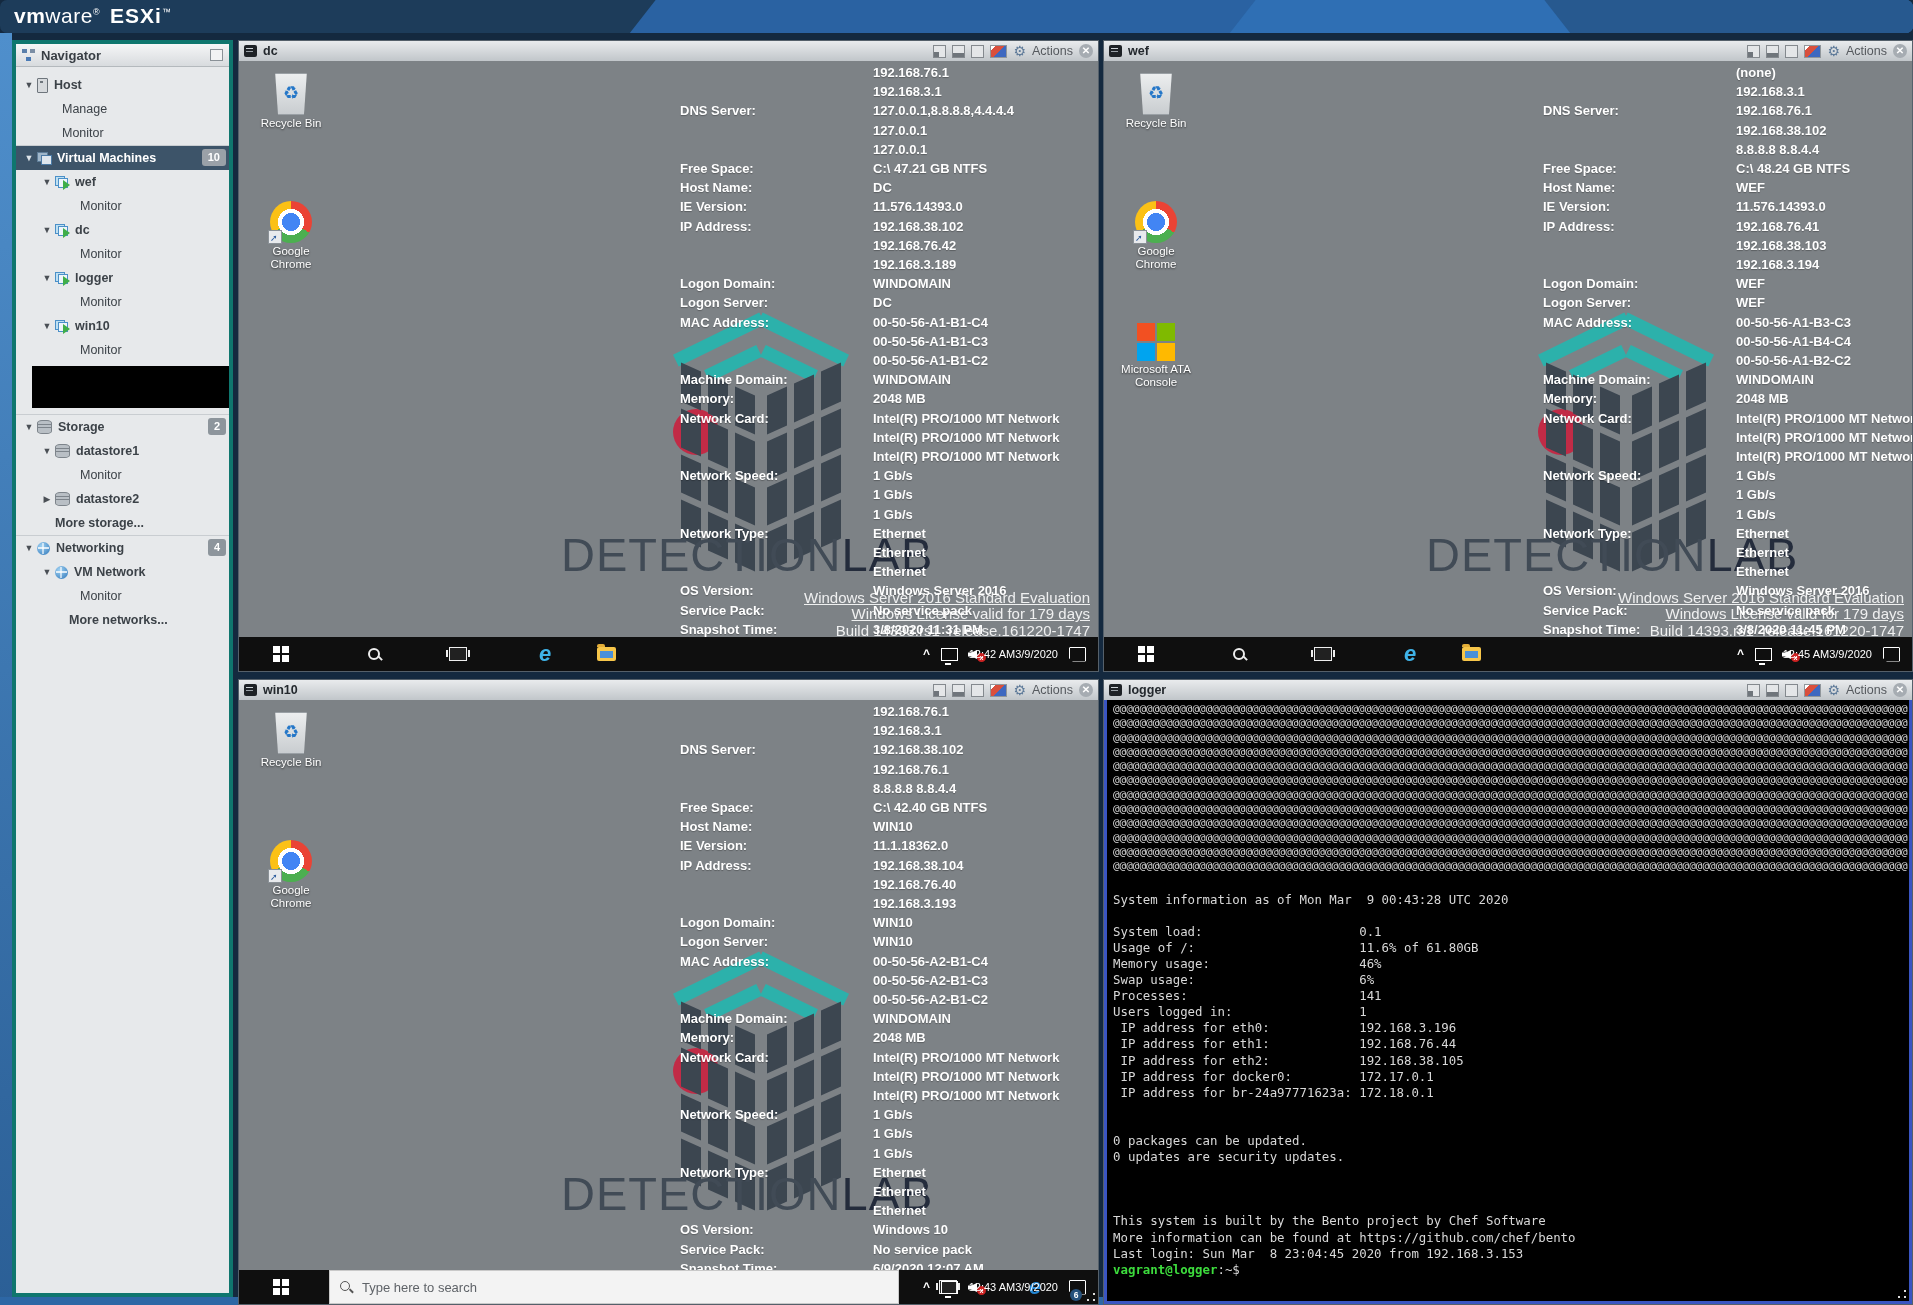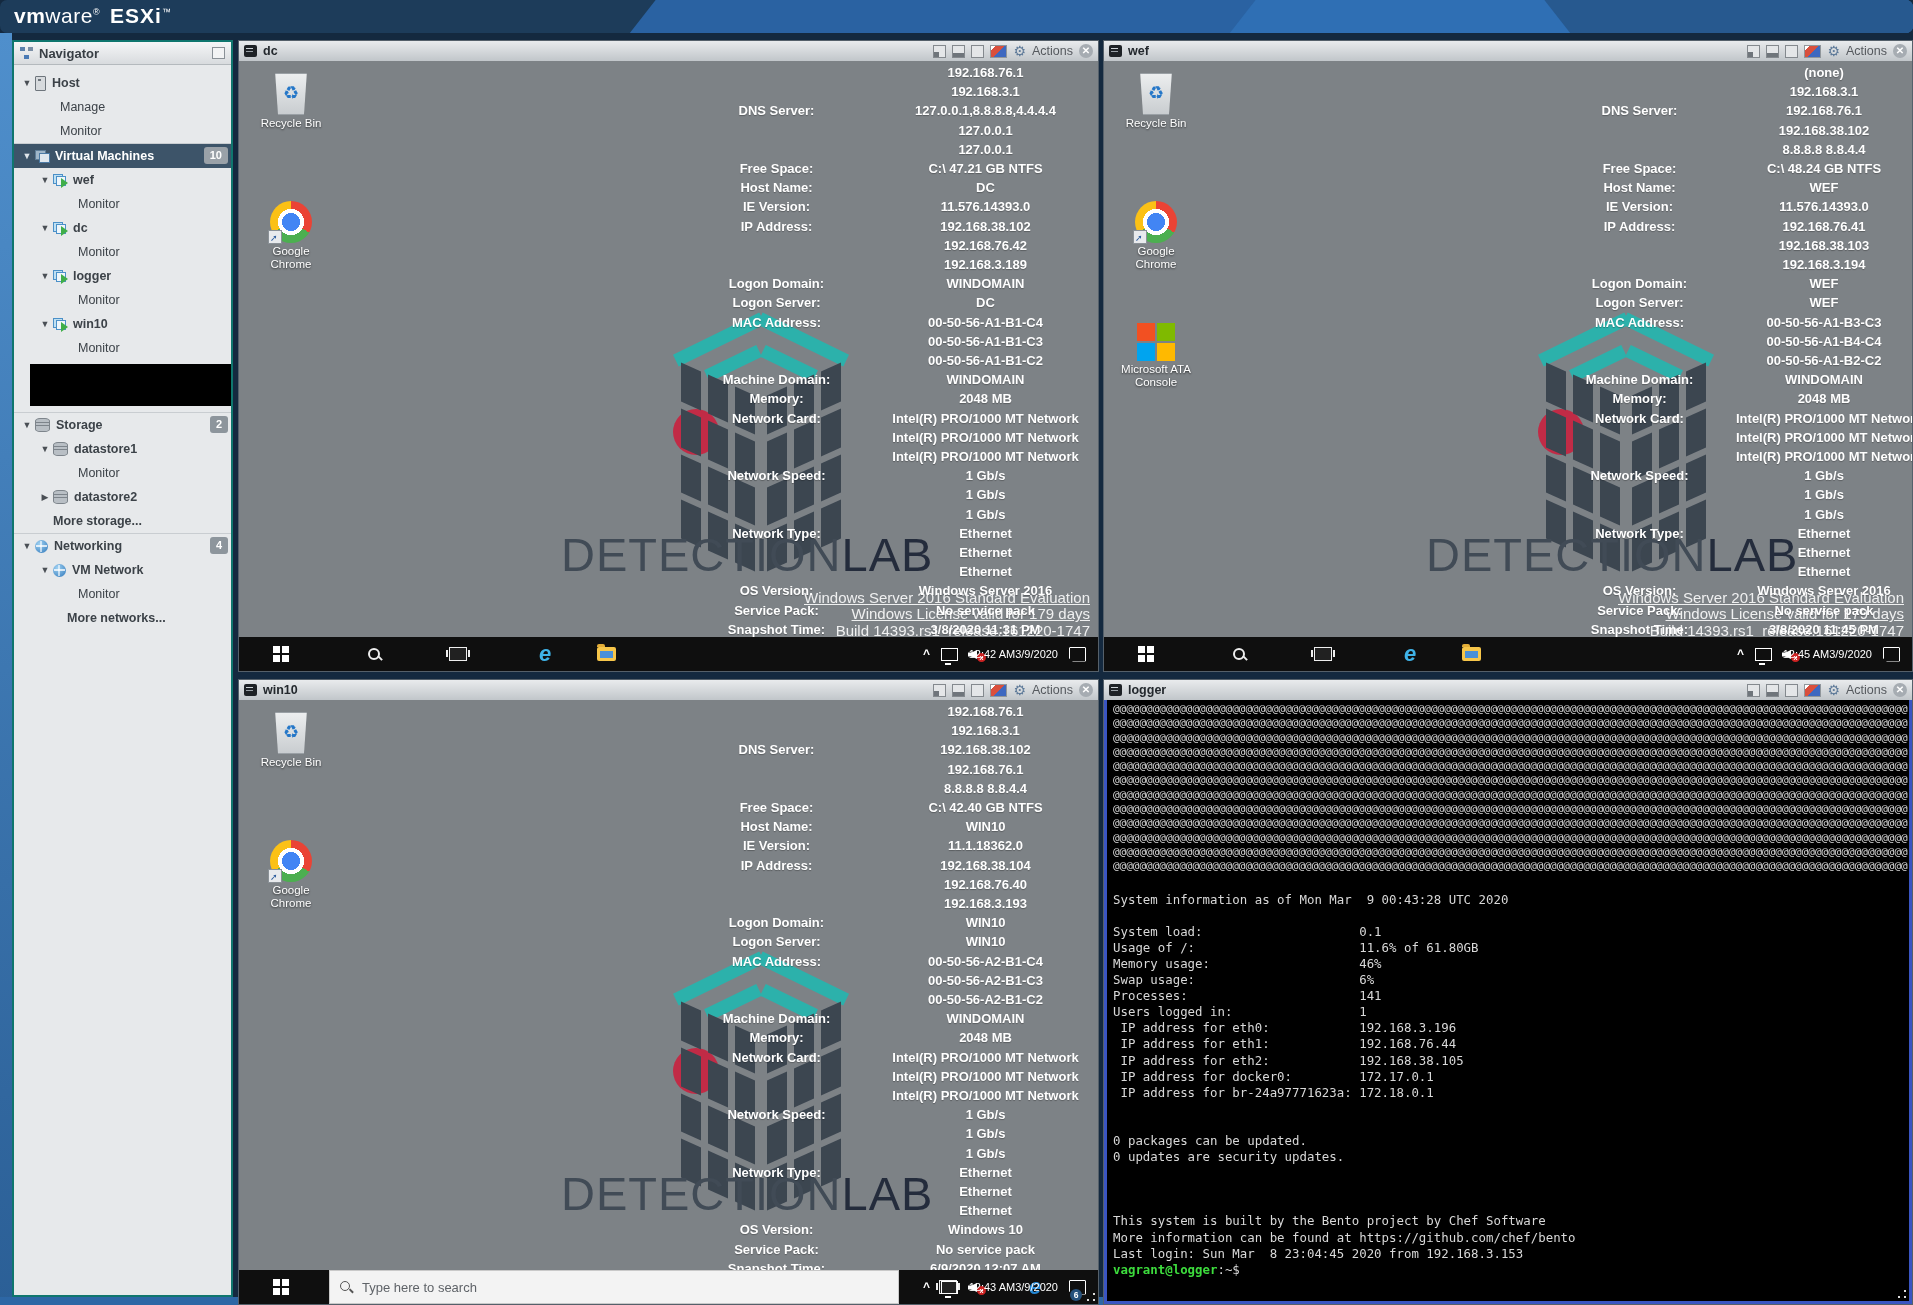--- a/index.html
+++ b/index.html
@@ -16,21 +16,21 @@
   #logo{position:absolute;left:14px;top:4px;color:#fff;font-size:21px;letter-spacing:.5px;z-index:2;}
   #logo .b{font-weight:700;}
   #logo .sup{font-size:9px;vertical-align:super;}
   #logo .prod{font-weight:700;margin-left:10px;letter-spacing:1px;}
   
   #leftstrip{position:absolute;left:0;top:33px;width:12px;height:1272px;
              background:linear-gradient(180deg,#4f8fcc,#2b5f96);}
   #bottomstrip{position:absolute;left:0;top:1297px;width:1913px;height:8px;background:#2d67a5;}
   
   #sidebar{position:absolute;left:12px;top:40px;width:221px;height:1257px;background:#e7e9eb;
-           border:2px solid #0f766e;box-sizing:border-box;font-size:12.5px;color:#3c4248;}
+           border:4px solid #0f766e;box-sizing:border-box;font-size:12.5px;color:#3c4248;}
   #nav-head{height:22px;background:linear-gradient(#f5f6f7,#d8dbde);border-bottom:1px solid #b4b9bd;
             display:flex;align-items:center;padding:0 6px;}
   #nav-head .ttl{font-weight:700;font-size:13px;color:#383e44;margin-left:6px;flex:1;}
   .ic-tree{width:13px;height:12px;position:relative;display:inline-block;}
   .ic-tree i{position:absolute;width:5px;height:4px;background:#7b8ea5;}
   .ic-tree i:nth-child(1){left:0;top:0;background:#5b80ab;}
   .ic-tree i:nth-child(2){left:8px;top:0;}
   .ic-tree i:nth-child(3){left:4px;top:8px;background:#4a7ab5;}
   .ic-pin{width:11px;height:10px;border:1px solid #8a9197;display:inline-block;background:#f2f3f4;}
   #nav-tree{padding-top:6px;}
@@ -97,21 +97,21 @@
       conic-gradient(from 0deg, #ea4335 0 120deg, #4caf50 120deg 240deg, #fbc116 240deg 360deg);}
   .g-chrome::after{content:"";position:absolute;left:-2px;bottom:-1px;width:12px;height:12px;background:#e8eaed;
                    border:1px solid #8a9197;}
   .g-chrome::before{content:"➚";position:absolute;left:0px;bottom:0px;font-size:9px;color:#2d5d9e;z-index:3;}
   .g-ms{width:38px;height:38px;margin:0 auto;display:grid;grid-template-columns:18px 18px;grid-template-rows:18px 18px;gap:2px;}
   .g-ms i:nth-child(1){background:#f25022;} .g-ms i:nth-child(2){background:#7fba00;}
   .g-ms i:nth-child(3){background:#00a4ef;} .g-ms i:nth-child(4){background:#ffb900;}
   
   .bginfo{position:absolute;left:0;top:2px;right:0;z-index:2;}
   .bg-row{display:flex;line-height:19.2px;font-size:13px;font-weight:700;color:#fff;
-          text-shadow:0 1px 1px rgba(0,0,0,.28);text-align:center;}
+          text-shadow:0 1px 1px rgba(0,0,0,.28);}
   .bg-label{width:193px;margin-left:441px;flex:none;white-space:pre;}
   .bg-vals{flex:1;overflow:hidden;white-space:pre;}
   #panel-wef .bg-label{margin-left:439px;}
   
   .wm{position:absolute;left:322px;top:466px;z-index:1;font-size:47px;letter-spacing:1px;
       color:#414b56;white-space:nowrap;}
   .wm .teal{color:#0f172a;opacity:.8;}
   .cube{position:absolute;left:438px;top:232px;width:168px;height:290px;z-index:1;opacity:.95;}
   .cube .bar{position:absolute;height:13px;background:#28b4ae;}
   .cube .b1{width:96px;left:-6px;top:40px;transform:rotate(-26deg);}

